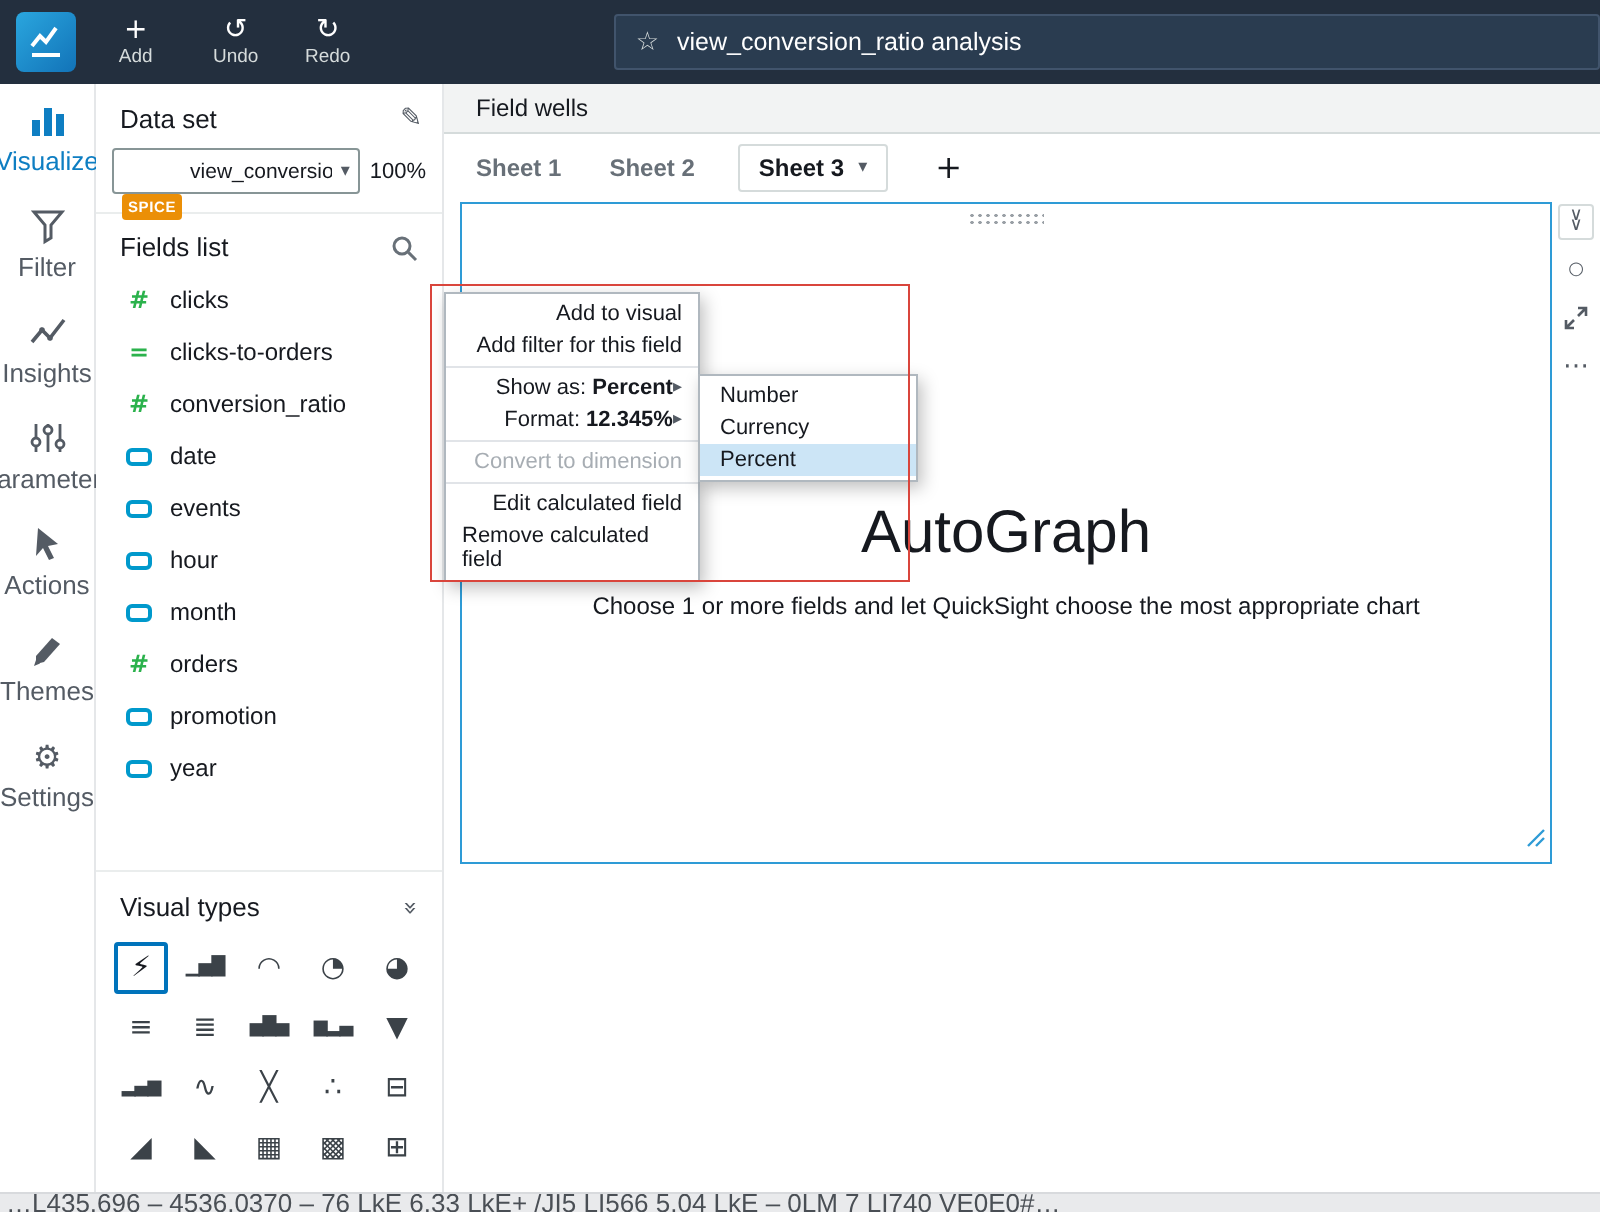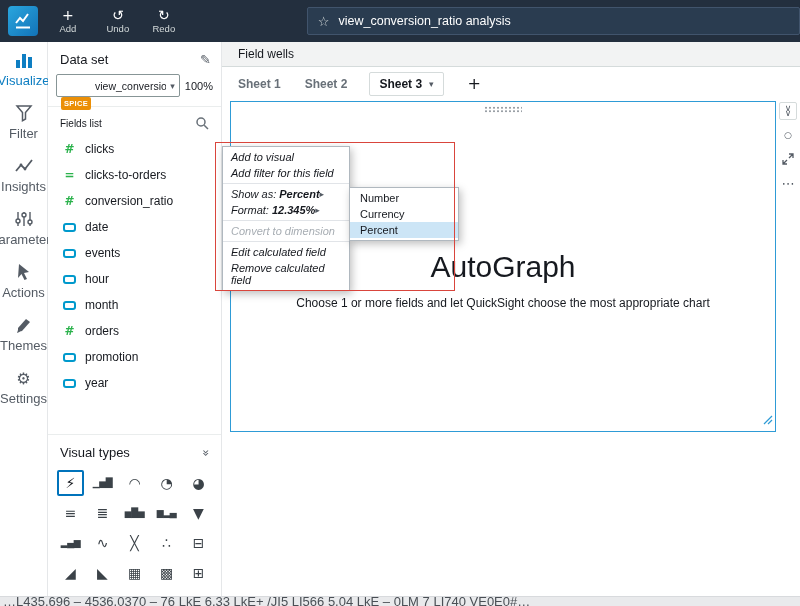--- a/index.html
+++ b/index.html
@@ -29,21 +29,21 @@
   .panel { position: absolute; top: 42px; left: 48px; width: 174px; bottom: 10px; background: #fff; border-right: 1px solid #e5e7e9; overflow: hidden; }
   .ds-head { display: flex; justify-content: space-between; align-items: center; padding: 10px 10px 5px 12px; font-size: 13px; color: #16191f; }
   .pencil { color: #545b64; font-size: 13px; cursor: pointer; }
   .ds-row { display: flex; align-items: center; gap: 5px; padding: 2px 8px 9px 8px; border-bottom: 1px solid #eaeded; }
   .ds-select { flex: 1; height: 23px; border: 1px solid #879596; border-radius: 2px; display: flex; align-items: center; gap: 4px; padding: 0 4px; font-size: 10.5px; color: #16191f; min-width: 0; cursor: pointer; }
   .spice { background: #eb8f07; color: #fff; font-size: 7.5px; font-weight: bold; padding: 2px 3px; border-radius: 2px; letter-spacing: .3px; flex: 0 0 auto; margin-top: 35px; }
   .ds-name { white-space: nowrap; overflow: hidden; flex: 1; }
   .caret { color: #545b64; font-size: 9px; flex: 0 0 auto; }
   .ds-pct { font-size: 11px; color: #16191f; }
 
-  .fl-head { display: flex; justify-content: space-between; align-items: center; padding: 9px 12px 6px; font-size: 10px; color: #16191f; }
+  .fl-head { display: flex; justify-content: space-between; align-items: center; padding: 9px 12px 6px; font-size: 13px; color: #16191f; }
   .search-ic { cursor: pointer; display: flex; }
   .field-item { display: flex; align-items: center; gap: 8px; height: 26px; padding-left: 14px; font-size: 12px; color: #16191f; cursor: pointer; }
   .fi-wrap { width: 15px; display: flex; justify-content: center; }
   .fi-measure, .fi-calc { color: #2bb24c; font-weight: bold; font-size: 12px; }
   .fi-dim { width: 13px; height: 9px; border: 2px solid #0099cc; border-radius: 3px; }
 
   .vt-section { margin-top: 38px; border-top: 1px solid #eaeded; }
   .vt-head { display: flex; justify-content: space-between; align-items: center; padding: 10px 12px 8px; font-size: 13px; color: #16191f; }
   .rot90 { transform: rotate(90deg); display: inline-block; font-size: 12px; color: #545b64; }
   .vt-grid { display: grid; grid-template-columns: repeat(5, 1fr); gap: 4px 5px; padding: 2px 9px; }
@@ -68,21 +68,21 @@
 
   .canvas-toolbar { position: absolute; left: 556px; top: 60px; width: 20px; display: flex; flex-direction: column; align-items: center; gap: 6px; color: #545b64; }
   .ctb-btn { cursor: pointer; display: flex; align-items: center; justify-content: center; width: 18px; height: 18px; }
   .ctb-boxed { border: 1px solid #d5dbdb; border-radius: 2px; background: #fff; }
   .chev2 { display: flex; flex-direction: column; line-height: 5px; font-size: 9px; }
   .dot-circle { font-size: 9px; }
   .ellipsis { font-size: 13px; }
 
   
   .ctx { position: absolute; left: 222px; top: 146px; width: 128px; background: #fff; border: 1px solid #b0b8bf; box-shadow: 2px 3px 8px rgba(0,0,0,.25); padding: 2px 0; z-index: 5; }
-  .ctx-item { display: flex; justify-content: flex-start; align-items: center; padding: 2px 8px; font-size: 11px; line-height: 12px; color: #16191f; cursor: pointer; font-style: italic; }
+  .ctx-item { display: flex; justify-content: flex-end; align-items: center; padding: 2px 8px; font-size: 11px; line-height: 12px; color: #16191f; cursor: pointer; }
   .ctx-item .val { font-weight: bold; margin-left: 3px; }
   .ctx-item.disabled { color: #a7adb3; cursor: default; }
   .ctx-sep { border-top: 1px solid #e1e4e8; margin: 2px 0; }
   .ctx-left { display: flex; }
   .ctx-arrow { color: #545b64; font-size: 9px; }
 
   .sub { position: absolute; left: 349px; top: 187px; width: 110px; background: #fff; border: 1px solid #b0b8bf; box-shadow: 2px 3px 8px rgba(0,0,0,.25); padding: 2px 0; z-index: 6; }
   .sub-item { padding: 2px 10px; font-size: 11px; line-height: 12px; color: #16191f; cursor: pointer; }
   .sub-item.selected { background: #cce5f6; }
 

